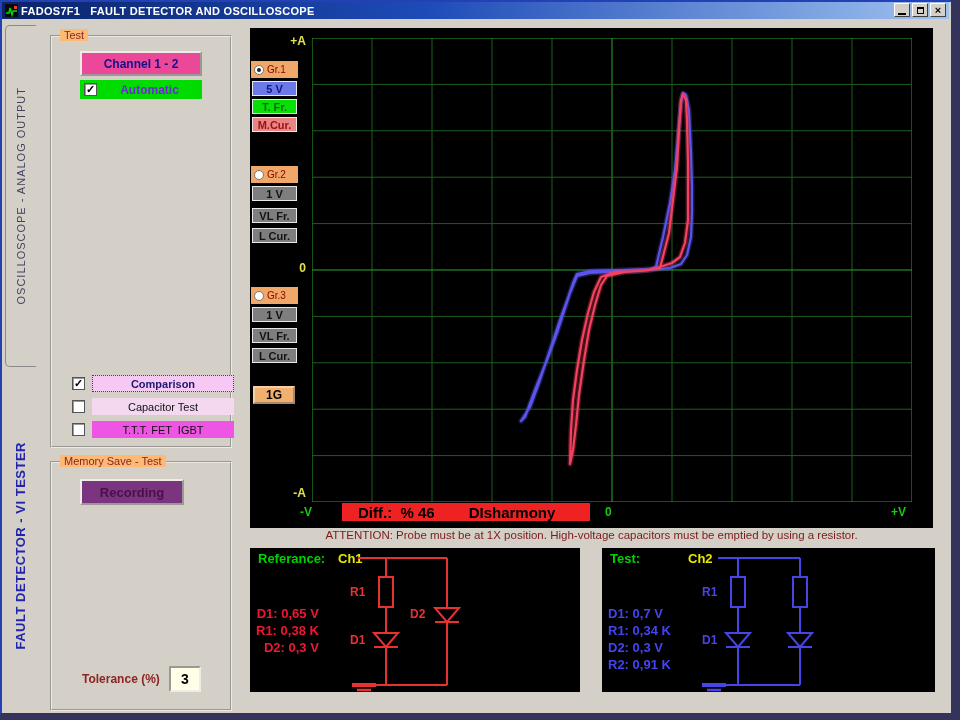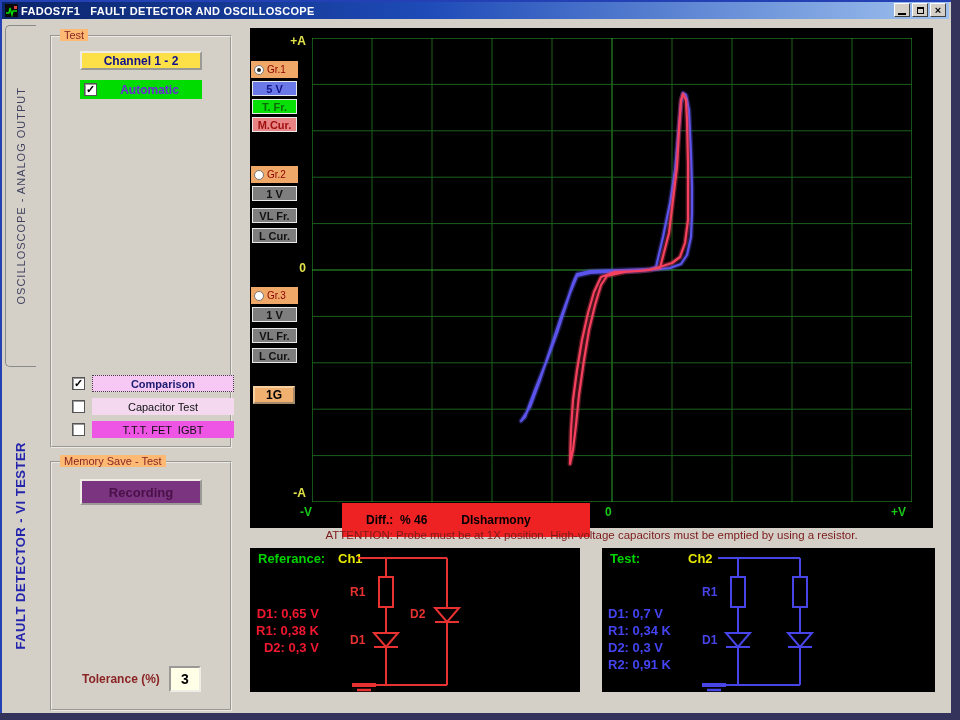--- a/index.html
+++ b/index.html
@@ -27,37 +27,37 @@
   .tab-bottom .vtext { color:#2323AC; font-size:13px; font-weight:bold; letter-spacing:.5px; }
   
   .groupbox { position:absolute; border:2px groove #EDEAE4; z-index:2; }
   .groupbox > .gb-label { position:absolute; top:-8px; left:8px; background:#fdba74; padding:0 4px;
     color:#8B2424; font-size:11px; }
   #test-group { left:50px; top:35px; width:182px; height:413px; }
   #mem-group  { left:50px; top:461px; width:182px; height:250px; }
   
   .btn3d { border:2px outset #EFECE6; display:flex; align-items:center; justify-content:center;
            font-weight:bold; cursor:default; }
-  #channel-btn { position:absolute; left:28px; top:14px; width:122px; height:19px; background:#fde047;
+  #channel-btn { position:absolute; left:28px; top:14px; width:122px; height:25px; background:#ec4899;
                  color:#10108C; font-size:12px; }
   .chkrow { position:absolute; display:flex; align-items:center; }
   .chkbox { width:13px; height:13px; background:#fff; border:1px solid #555; box-shadow:inset 1px 1px 0 #9a9a9a;
             display:flex; align-items:center; justify-content:center; font-size:11px; font-weight:bold; color:#000; flex:0 0 auto; }
   #automatic-row { left:28px; top:43px; width:122px; height:19px; background:#00DB00; padding-left:4px; }
   #automatic-row .bar-label { flex:1; text-align:center; color:#6d28d9; font-weight:bold; font-size:12px; }
   .pill-row { left:20px; width:162px; height:17px; gap:7px; }
   .pill { flex:1; height:17px; display:flex; align-items:center; justify-content:center;
           font-size:11px; white-space:pre; }
   #comparison-row { top:338px; }
   #comparison-row .pill { background:#F7C8F3; color:#1A1A70; font-weight:bold; border:1px dotted #444; }
   #capacitor-row { top:361px; }
   #capacitor-row .pill { background:#F3D8F0; color:#111;text-align:center; }
   #ttt-row { top:384px; }
   #ttt-row .pill { background:#EE55E4; color:#111; }
-  #recording-btn { position:absolute; left:28px; top:16px; width:122px; height:26px; background:#7A3480;
+  #recording-btn { position:absolute; left:28px; top:16px; width:104px; height:26px; background:#7A3480;
                    color:#4A1048; font-size:13px; }
   #tolerance-label { position:absolute; left:30px; top:209px; color:#8B2424; font-weight:bold; font-size:12px; }
   #tolerance-input { position:absolute; left:117px; top:203px; width:32px; height:26px; background:#FFFFE8;
     border:2px inset #EFECE6; text-align:center; font-weight:bold; font-size:14px; color:#000; font-family:"Liberation Sans",sans-serif; }
   
   #scope-panel { position:absolute; left:250px; top:28px; width:683px; height:500px; background:#000; z-index:2; }
   .gr-row { position:absolute; left:1px; width:47px; height:17px; background:#F0A868; display:flex;
             align-items:center; gap:3px; padding-left:3px; }
   .gr-row .radio { width:10px; height:10px; border-radius:50%; background:#fff; border:1px solid #777;
                    display:flex; align-items:center; justify-content:center; flex:0 0 auto; }
@@ -68,22 +68,22 @@
           display:flex; align-items:center; justify-content:center; font-size:11px; font-weight:bold; }
   .sbtn.volt  { background:#6B79E8; color:#14148C; }
   .sbtn.freq  { background:#07DF07; color:#0A6A0A; }
   .sbtn.cur   { background:#E88484; color:#A01010; }
   .sbtn.gray  { background:#7E7E7E; color:#121212; }
   #one-g { position:absolute; left:3px; top:358px; width:42px; height:18px; background:#F0B070; color:#000;
            font-size:12px; border:2px outset #F8D0A0; }
   #scope-grid { position:absolute; left:62px; top:10px; }
   .ylab { position:absolute; width:30px; text-align:right; color:#E3E34A; font-size:12px; font-weight:bold; }
   .xlab { position:absolute; color:#17C817; font-size:12px; font-weight:bold; }
-  #diff-banner { position:absolute; left:92px; top:475px; width:248px; height:34px; background:#EE2222;
-    display:flex; align-items:center; color:#000; font-size:12px; font-weight:bold; padding-left:24px; gap:34px; }
+  #diff-banner { position:absolute; left:92px; top:475px; width:248px; height:18px; background:#EE2222;
+    display:flex; align-items:center; color:#000; font-size:15px; font-weight:bold; padding-left:16px; gap:34px; }
   #diff-banner span { white-space:pre; }
   
   #attention { position:absolute; left:250px; top:529px; width:683px; height:17px; text-align:center;
                color:#7B1A1A; font-size:11.5px; z-index:2; }
   .ckt-panel { position:absolute; top:548px; height:144px; background:#000; z-index:2; }
   #ch1-panel { left:250px; width:330px; }
   #ch2-panel { left:602px; width:333px; }
   .ckt-title { position:absolute; left:8px; top:3px; font-size:13px; font-weight:bold; color:#00D400; }
   .ckt-chan  { position:absolute; top:3px; font-size:13px; font-weight:bold; color:#E8E800; }
   #ch1-panel .ckt-chan { left:88px; } #ch2-panel .ckt-chan { left:86px; }

